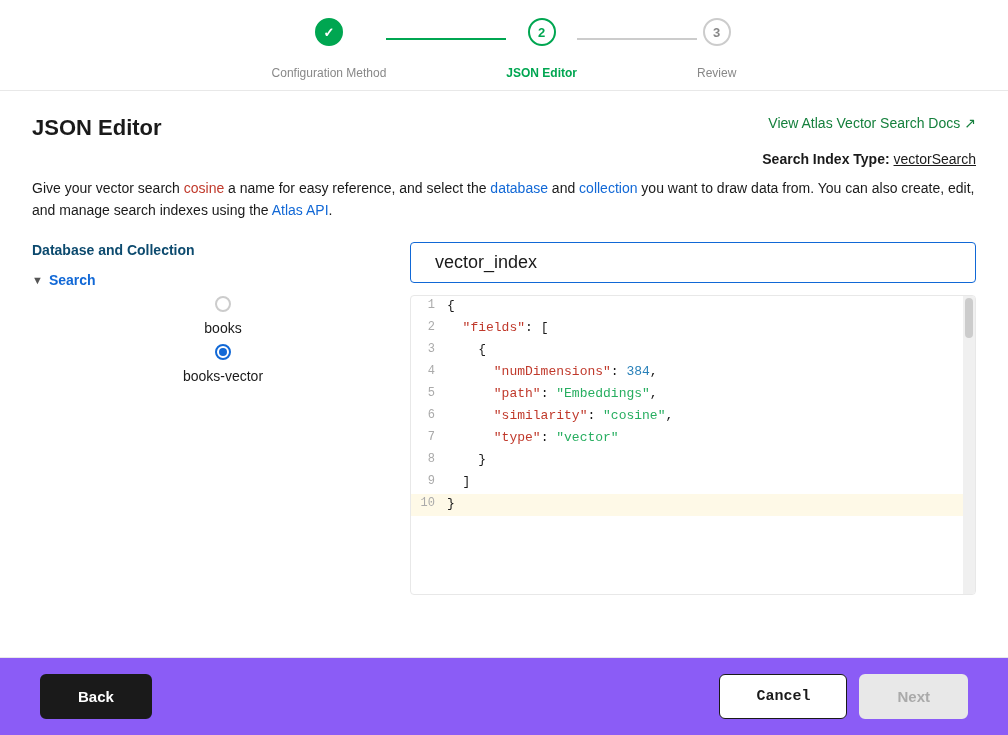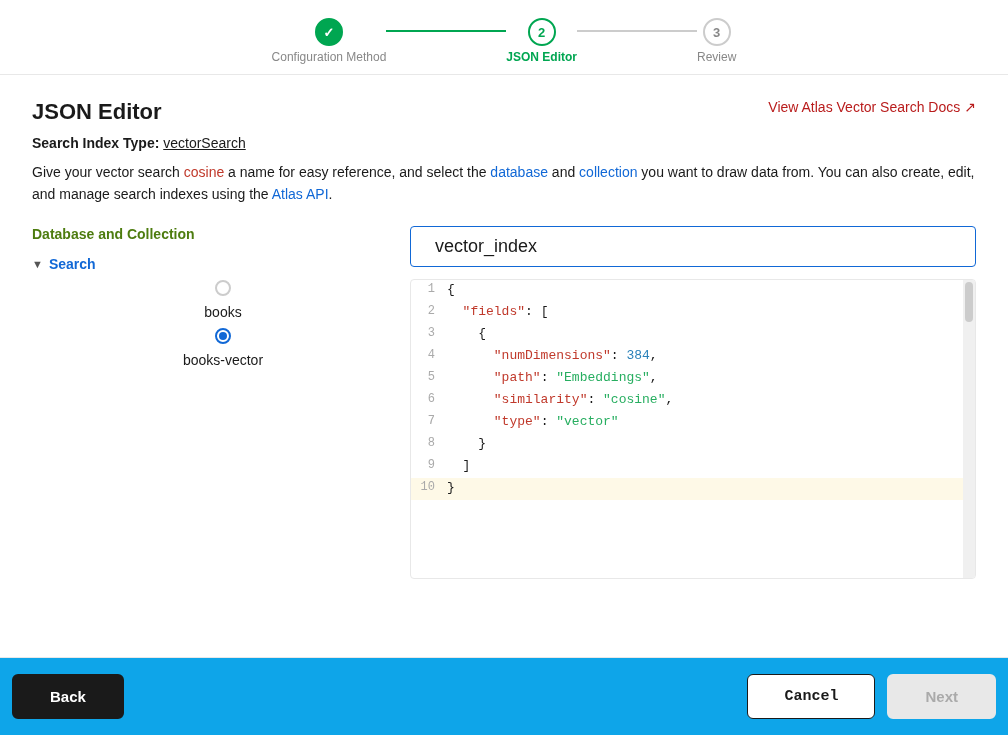--- a/index.html
+++ b/index.html
@@ -48,21 +48,21 @@
       border-color: #00a651;
       color: #fff;
     }
     .step-circle.active {
       border-color: #00a651;
       color: #00a651;
       background: #fff;
     }
     .step-label {
       font-size: 12px;
-      margin-top: 4px;
+      margin-top: 20px;
       color: #888;
       white-space: nowrap;
     }
     .step-label.active {
       color: #00a651;
       font-weight: 700;
     }
     .step-connector {
       width: 120px;
       height: 2px;
@@ -85,32 +85,33 @@
       margin-bottom: 10px;
     }
 
     .page-title {
       font-size: 22px;
       font-weight: 700;
       color: #1a1a1a;
     }
 
     .docs-link {
-      color: #b91c1c;
+      color: #15803d;
       font-size: 14px;
       text-decoration: none;
       display: flex;
       align-items: center;
       gap: 4px;
     }
 
     .search-index-type {
       font-size: 14px;
       font-weight: 600;
       margin-bottom: 10px;
+      text-align: right;
     }
     .search-index-type span.label {
       font-weight: 600;
     }
     .search-index-type span.value {
       color: #1a1a1a;
       text-decoration: underline;
       font-weight: 400;
     }
 
@@ -136,21 +137,21 @@
     }
 
     .right-panel {
       flex: 1;
     }
 
     .panel-label {
       font-size: 14px;
       font-weight: 600;
       margin-bottom: 10px;
-      color: #4d7c0f;
+      color: #0c4a6e;
     }
 
     .search-input-wrapper {
       position: relative;
       margin-bottom: 14px;
     }
     .search-input-wrapper svg {
       position: absolute;
       left: 10px;
       top: 50%;
@@ -291,26 +292,26 @@
       border-radius: 4px;
       margin: 2px auto;
     }
 
     
     .footer {
       position: absolute;
       bottom: 0;
       left: 0;
       right: 0;
-      padding: 16px 12px;
+      padding: 16px 40px;
       border-top: 1px solid #e8e8e8;
       display: flex;
       justify-content: space-between;
       align-items: center;
-      background: #0ea5e9;
+      background: #8b5cf6;
     }
     .btn {
       padding: 12px 36px;
       border-radius: 6px;
       font-size: 15px;
       font-weight: 600;
       cursor: pointer;
       border: 2px solid #1a1a1a;
       background: #fff;
       color: #1a1a1a;

